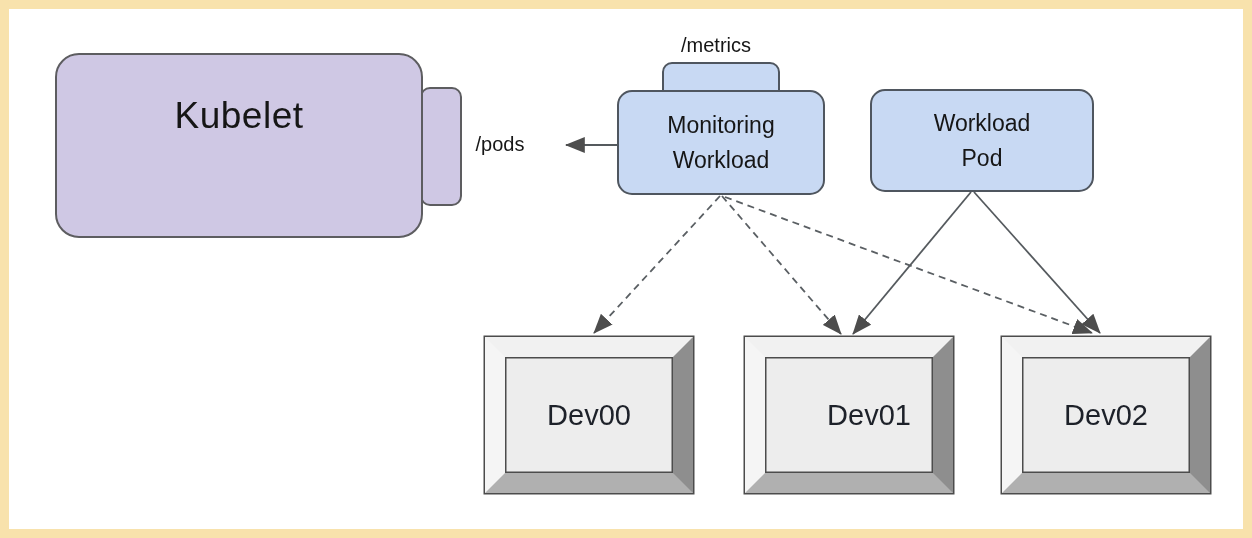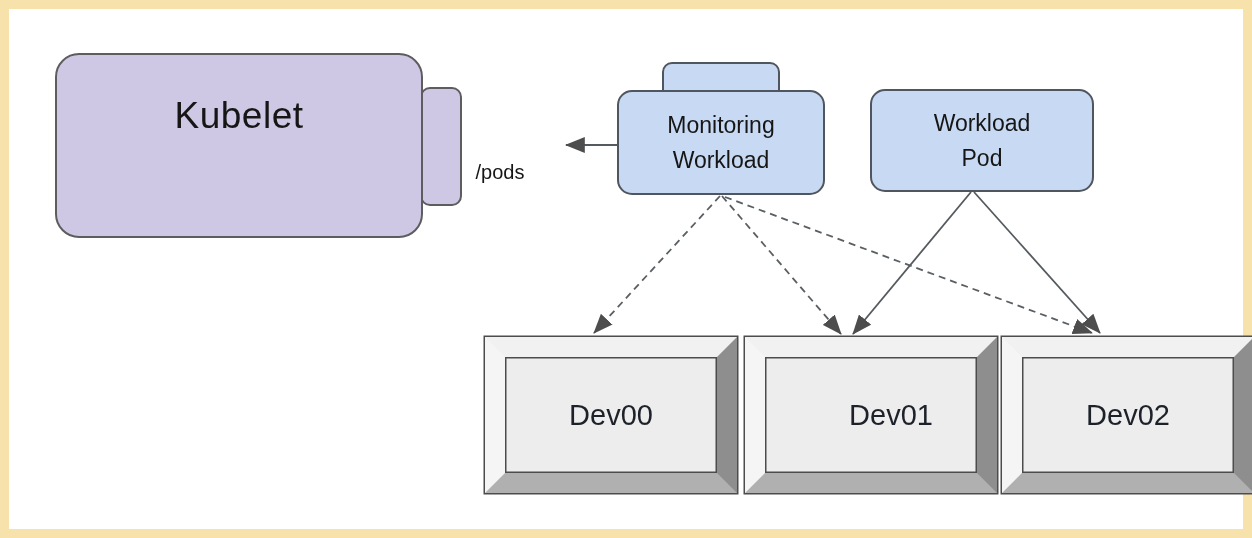--- a/index.html
+++ b/index.html
@@ -41,25 +41,25 @@
     left:662px; top:62px; width:118px; height:42px;
     background:#c8d9f3; border:2px solid #4f565f; border-radius:10px;
     z-index:2;
   }
 
   
   .endpoint-label {
     position:absolute; font-size:20px; text-align:center; z-index:4;
   }
   .metrics-label { left:657px; top:34px; width:118px; }
-  .pods-label   { left:453px; top:133px; width:94px;margin-top:28px; }
+  .pods-label   { left:453px; top:133px; width:94px; }
 
   
   .device {
-    position:absolute; width:252px; height:156px; box-sizing:border-box;
+    position:absolute; width:208px; height:156px; box-sizing:border-box;
     border:20px solid;
     border-color:#f1f1f1 #8e8e8e #b0b0b0 #f5f5f5;
     background:#ededed;
     box-shadow: 0 0 0 1.5px #4c4c4c, inset 0 0 0 1.5px #4c4c4c;
     display:flex; justify-content:center; align-items:center;
     z-index:3;
   }
   .device-label { font-size:29px; color:#1d2129; }
   .dev00 { left:485px; top:337px; }
   .dev01 { left:745px; top:337px;padding-left:40px; }
@@ -74,20 +74,21 @@
 <body>
 
 <div class="frame">
 
   <div class="node kubelet-attach"></div>
   <div class="node kubelet">
     <span class="kubelet-label">Kubelet</span>
   </div>
 
   <div class="node metrics-tab"></div>
+  <div class="endpoint-label metrics-label">/metrics</div>
   <div class="node bluebox monitoring">
     <span class="line">Monitoring</span>
     <span class="line">Workload</span>
   </div>
 
   <div class="node bluebox workload">
     <span class="line">Workload</span>
     <span class="line">Pod</span>
   </div>
 

